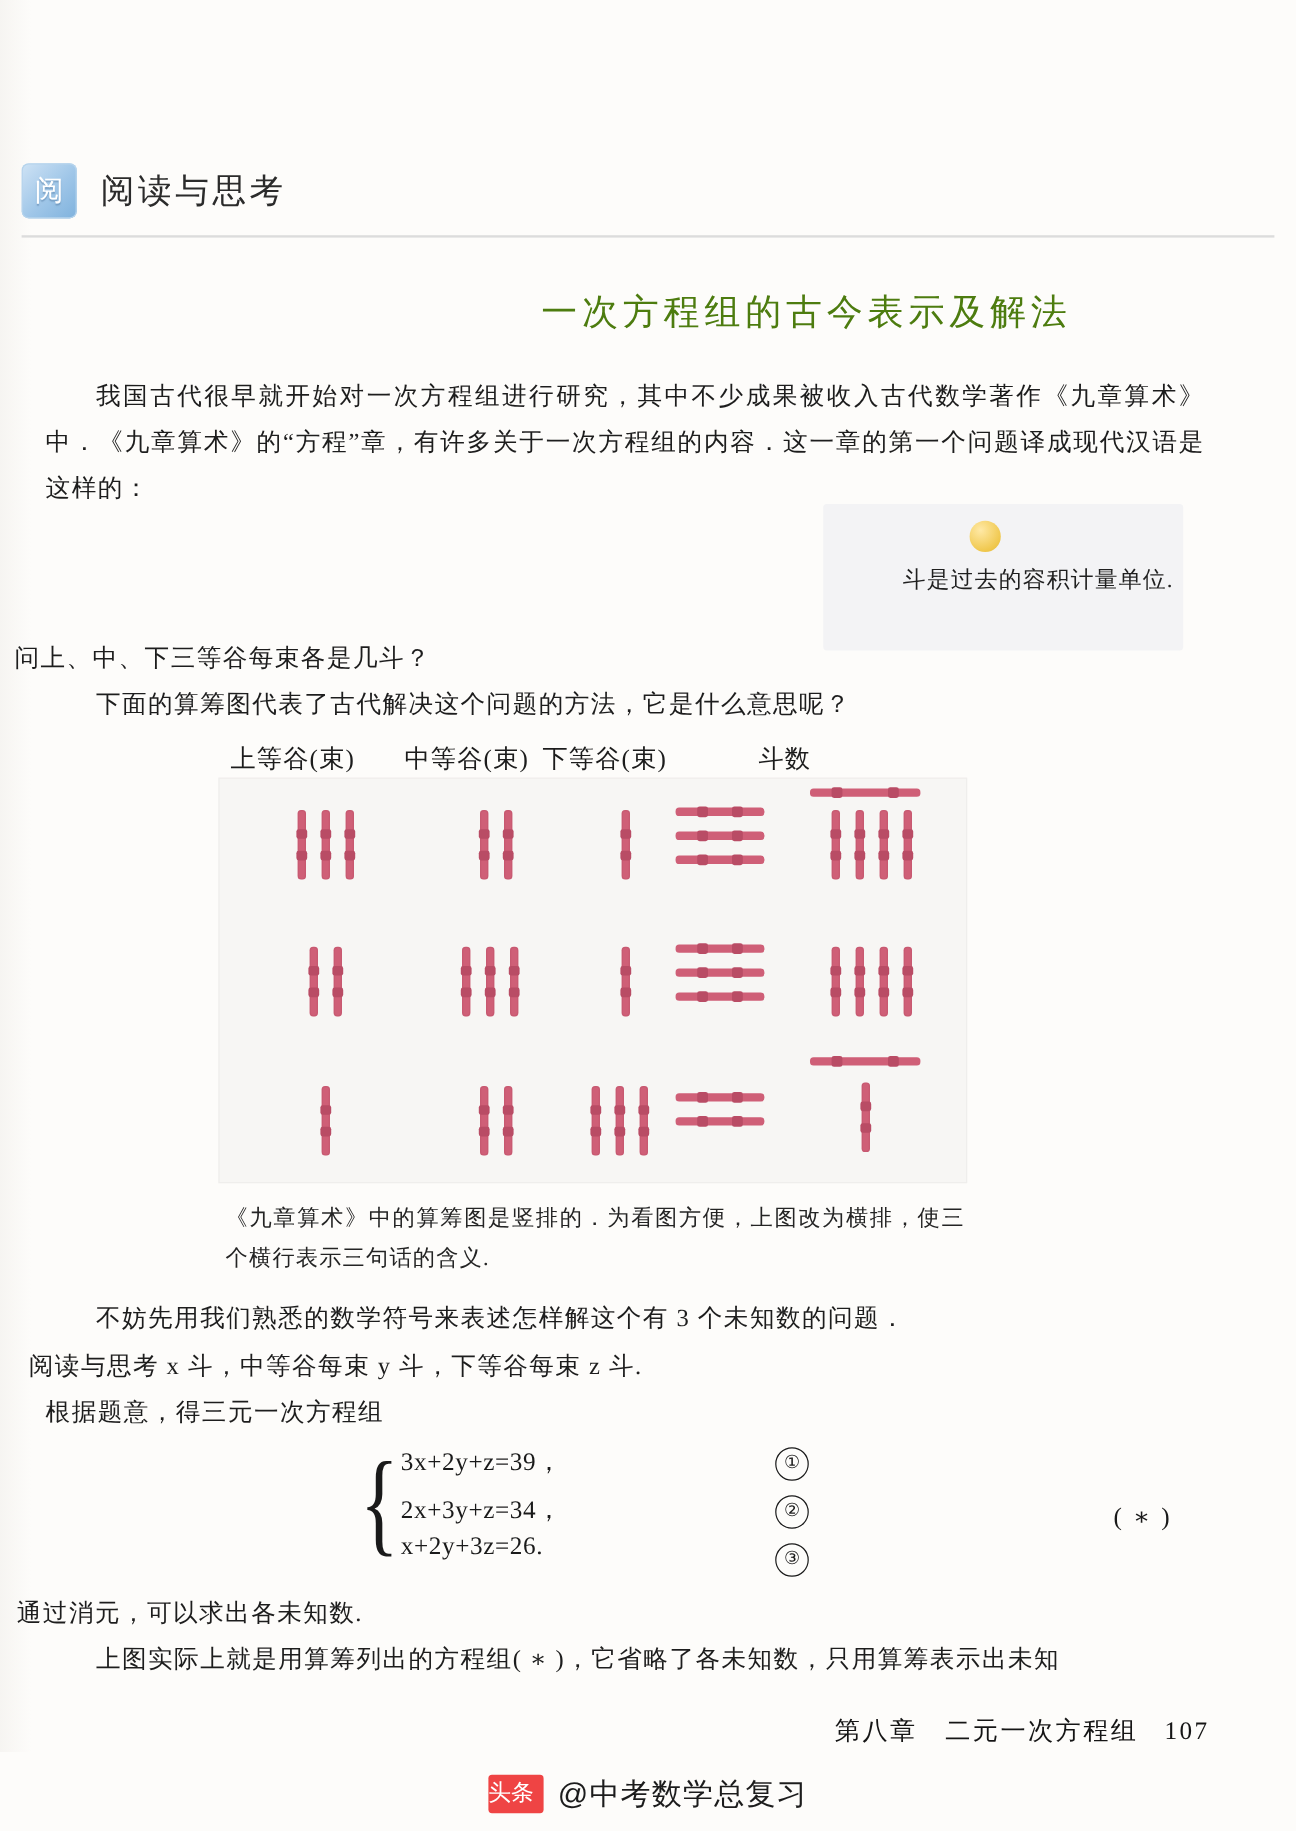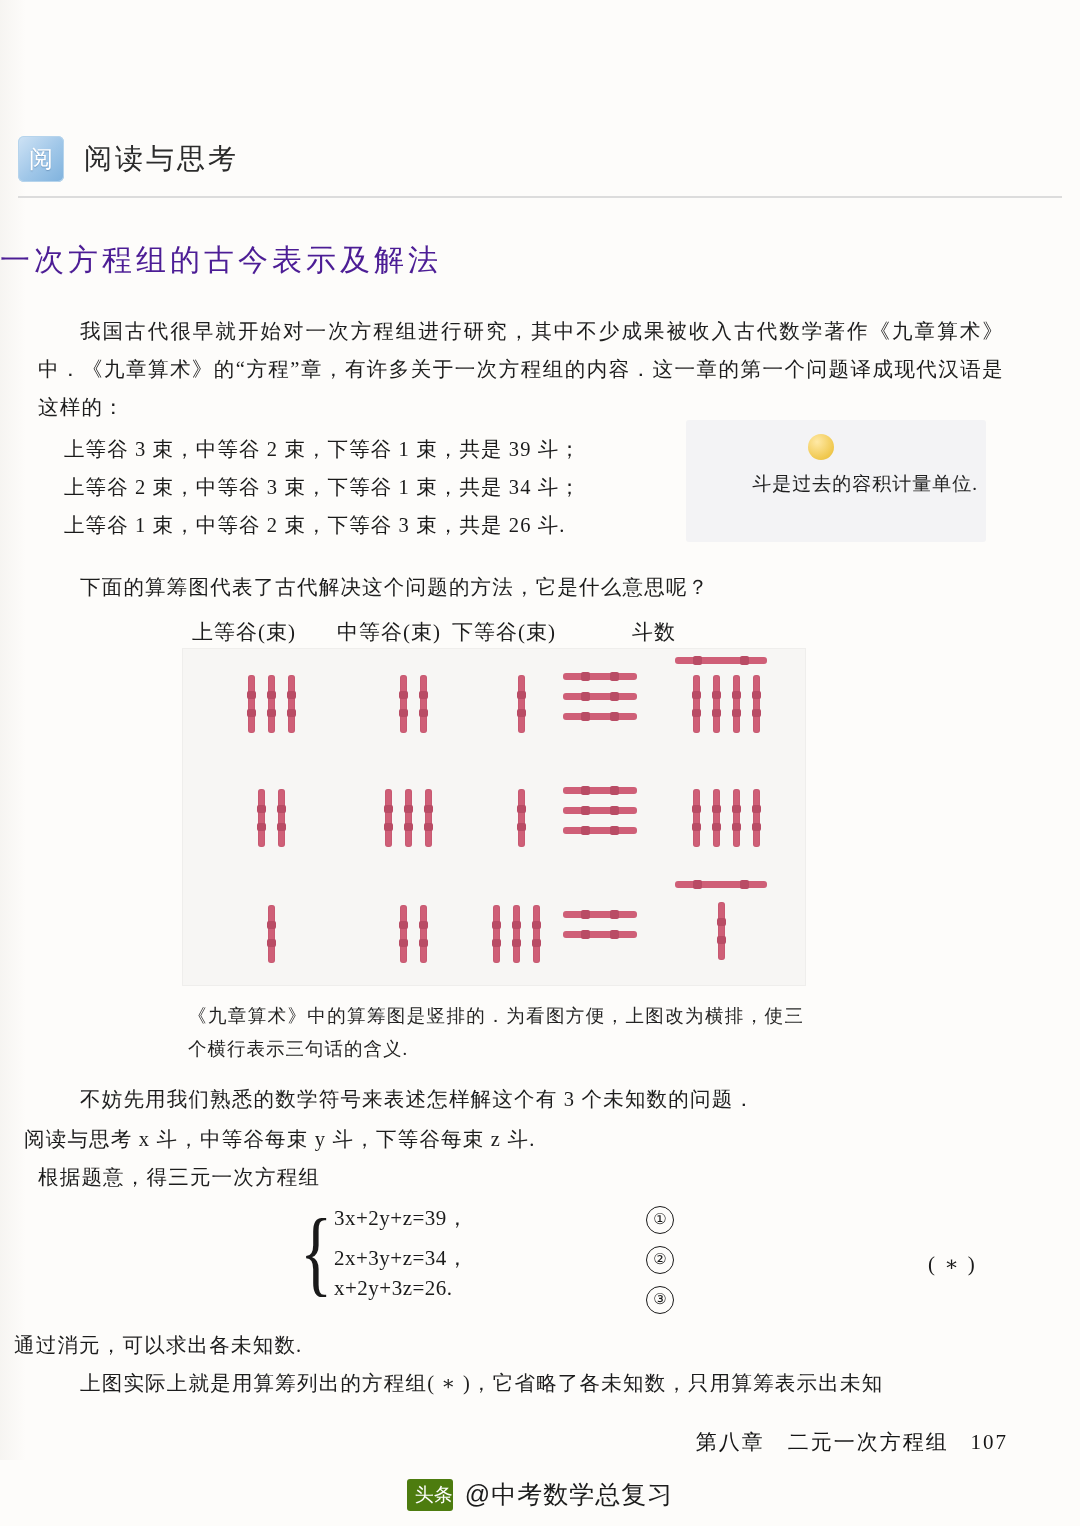--- a/index.html
+++ b/index.html
@@ -64,24 +64,24 @@
     width: 1044px;
     height: 2px;
     background: #dcdcdc;
   }
   
   .doc-title {
     position: absolute;
     top: 240px;
     left: 0;
     width: 893px;
-    text-align: left;
+    text-align: right;
     font-size: 30px;
     letter-spacing: 4px;
-    color: #4c1d95;
+    color: #4d7c0f;
   }
   
   .para {
     position: absolute;
     font-size: 20.5px;
     line-height: 38px;
     letter-spacing: 1.2px;
     color: #1d1d1d;
   }
   .p1 {
@@ -307,26 +307,26 @@
     top: 1478px;
     width: 1080px;
     display: flex;
     align-items: center;
     justify-content: center;
     gap: 12px;
   }
   .wm-logo {
     width: 46px;
     height: 32px;
-    background: #4d7c0f;
+    background: #ef4444;
     color: #fff;
     border-radius: 3px;
     font-size: 19px;
     line-height: 32px;
-    text-align: right;
+    text-align: left;
     letter-spacing: 0;
     font-family: "Liberation Sans", sans-serif;
   }
   .wm-text {
     font-size: 25px;
     letter-spacing: 1px;
     color: #1c1c1c;
     font-family: "Liberation Sans", sans-serif;
   }
   
@@ -349,31 +349,27 @@
       <span>阅</span>
     </div>
     <div class="header-title">阅读与思考</div>
   </div>
   <div class="header-rule"></div>
 
   <div class="doc-title">一次方程组的古今表示及解法</div>
 
   <div class="para p1">我国古代很早就开始对一次方程组进行研究，其中不少成果被收入古代数学著作《九章算术》中．《九章算术》的“方程”章，有许多关于一次方程组的内容．这一章的第一个问题译成现代汉语是这样的：</div>
 
-  <div class="eq-lines">
-    <div>上等谷 3 束，中等谷 2 束，下等谷 1 束，共是 39 斗；</div>
-    <div>上等谷 2 束，中等谷 3 束，下等谷 1 束，共是 34 斗；</div>
-    <div>上等谷 1 束，中等谷 2 束，下等谷 3 束，共是 26 斗.</div>
-  </div>
 
   <div class="note">
     <div class="note-dot"></div>
     <div class="note-text">斗是过去的容积计量单位.</div>
   </div>
 
+  <div class="para q-line">问上、中、下三等谷每束各是几斗？</div>
   <div class="para p2">下面的算筹图代表了古代解决这个问题的方法，它是什么意思呢？</div>
 
   <div class="fig-head">
     <span class="fh1">上等谷(束)</span>
     <span class="fh2">中等谷(束)</span>
     <span class="fh3">下等谷(束)</span>
     <span class="fh4">斗数</span>
   </div>
 
   <div class="fig-box">

